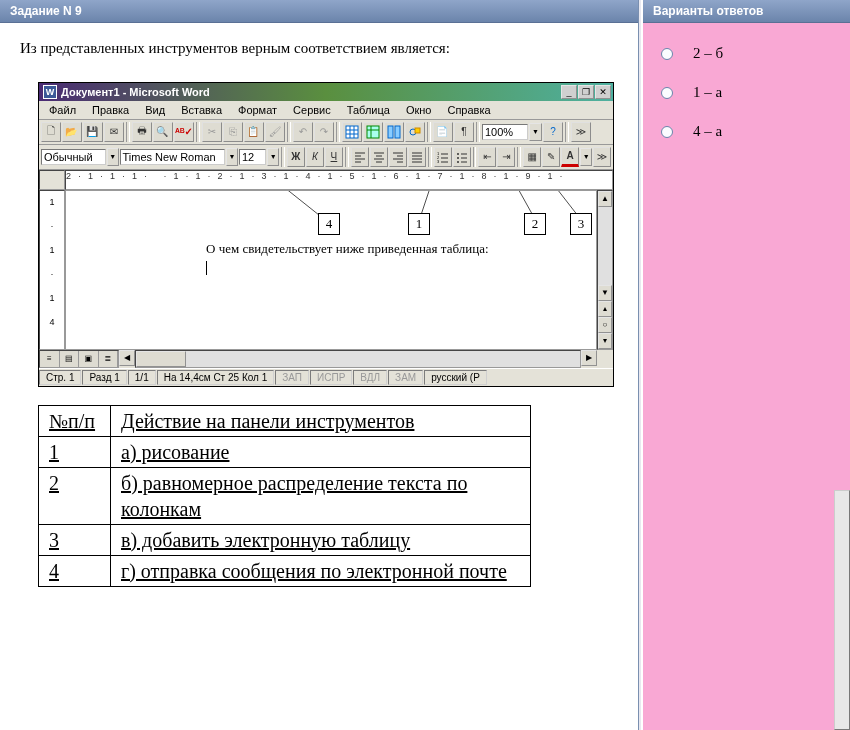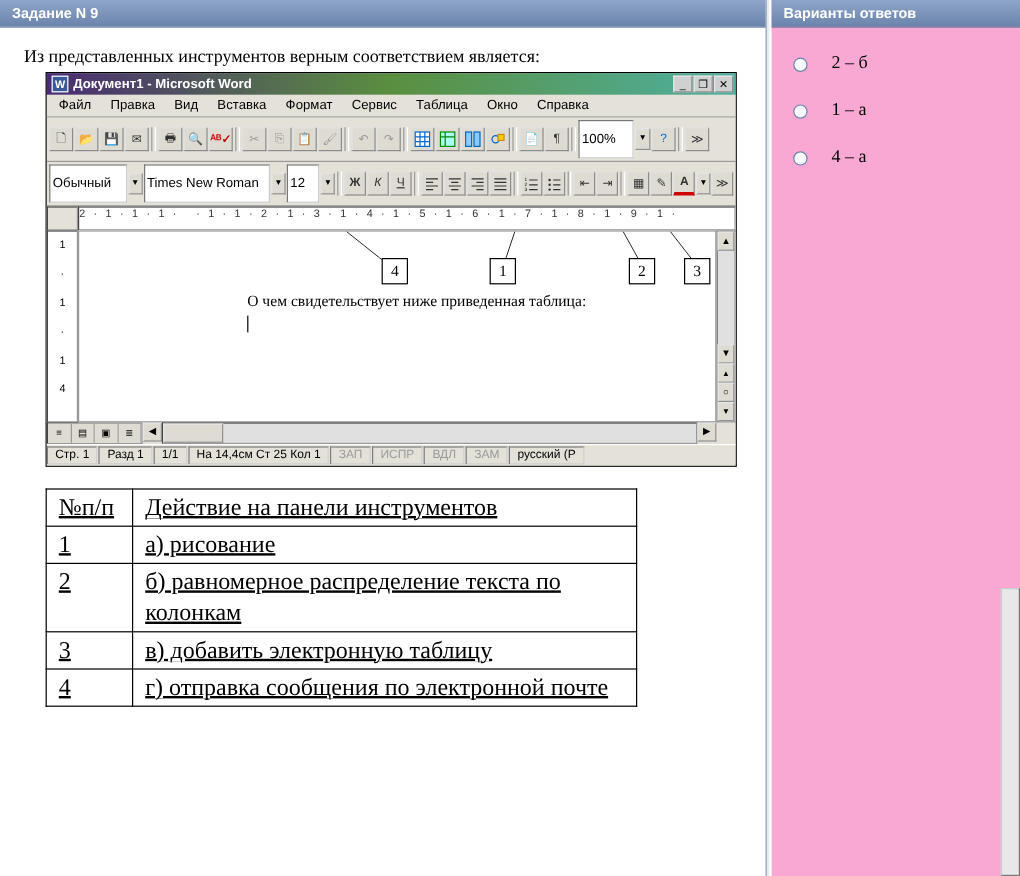--- a/index.html
+++ b/index.html
@@ -10,38 +10,38 @@
     .single-divider { width: 2px; background: #e8e8f0; }
     .pane-header {
       background: linear-gradient(to bottom, #8fa5c9, #6b84ab);
       color: #fff;
       padding: 4px 10px;
       font-size: 12px;
       font-weight: bold;
       border-bottom: 1px solid #5a7095;
     }
     .question-body { padding: 14px 20px; }
-    .question-text { font-size: 15px; line-height: 1.5; font-family: 'Times New Roman', serif; }
+    .question-text { font-size: 15px; line-height: 1.5; margin-bottom: 22px; font-family: 'Times New Roman', serif; }
 
     
     .word-window { width: 576px; border: 1px solid #000; background: #c9c9c9; margin: 0 4px 18px 18px; }
     .title-bar { display: flex; background: linear-gradient(to right, #4a2b74, #5a8f3f, #4eb0a0); color: #fff; padding: 2px 2px 2px 4px; font-size: 11px; align-items: center; }
     .title-icon { width: 14px; height: 14px; background: #3b5998; border: 1px solid #fff; margin-right: 4px; display: inline-flex; align-items: center; justify-content: center; font-size: 9px; font-weight: bold; }
     .title-text { flex: 1; font-weight: bold; }
     .win-btns { display: flex; gap: 1px; }
     .win-btn { width: 16px; height: 14px; background: #d0d0d0; border: 1px outset #e5e5e5; font-size: 9px; display: flex; align-items: center; justify-content: center; color: #000; cursor: default; }
     
     .menu-bar { background: #e4e2d8; padding: 2px 4px; border-bottom: 1px solid #999; display: flex; gap: 4px; font-size: 11px; }
     .menu-item { padding: 1px 6px; cursor: default; }
 
     .toolbar-row { background: #e4e2d8; padding: 2px 2px; display: flex; align-items: center; gap: 1px; border-bottom: 1px solid #999; font-size: 10px; }
     .tb-btn { width: 20px; height: 20px; border: 1px outset #e0e0e0; background: #dedcd2; display: inline-flex; align-items: center; justify-content: center; font-size: 10px; cursor: default; color: #333; }
     .tb-btn svg { width: 14px; height: 14px; }
     .tb-sep { width: 4px; height: 20px; border-left: 1px solid #999; border-right: 1px solid #fff; margin: 0 1px; }
-    .tb-select { height: 32px; border: 1px inset #ccc; background: #fff; font-size: 11px; padding: 0 2px; display: flex; align-items: center; }
+    .tb-select { height: 16px; border: 1px inset #ccc; background: #fff; font-size: 11px; padding: 0 2px; display: flex; align-items: center; }
     .tb-select.style { width: 72px; }
     .tb-select.font { width: 118px; }
     .tb-select.size { width: 30px; }
     .tb-select.zoom { width: 46px; }
     .dd-arrow { width: 13px; height: 18px; background: #dedcd2; border: 1px outset #e5e5e5; display: inline-flex; align-items: center; justify-content: center; font-size: 7px; }
 
     .ruler-row { display: flex; background: #e4e2d8; }
     .ruler-corner { width: 26px; height: 20px; border: 1px inset #999; background: #e4e2d8; }
     .h-ruler { flex: 1; height: 20px; background: #fff; border: 1px inset #999; position: relative; font-size: 9px; color: #333; overflow: hidden; letter-spacing: 7px; }
 

